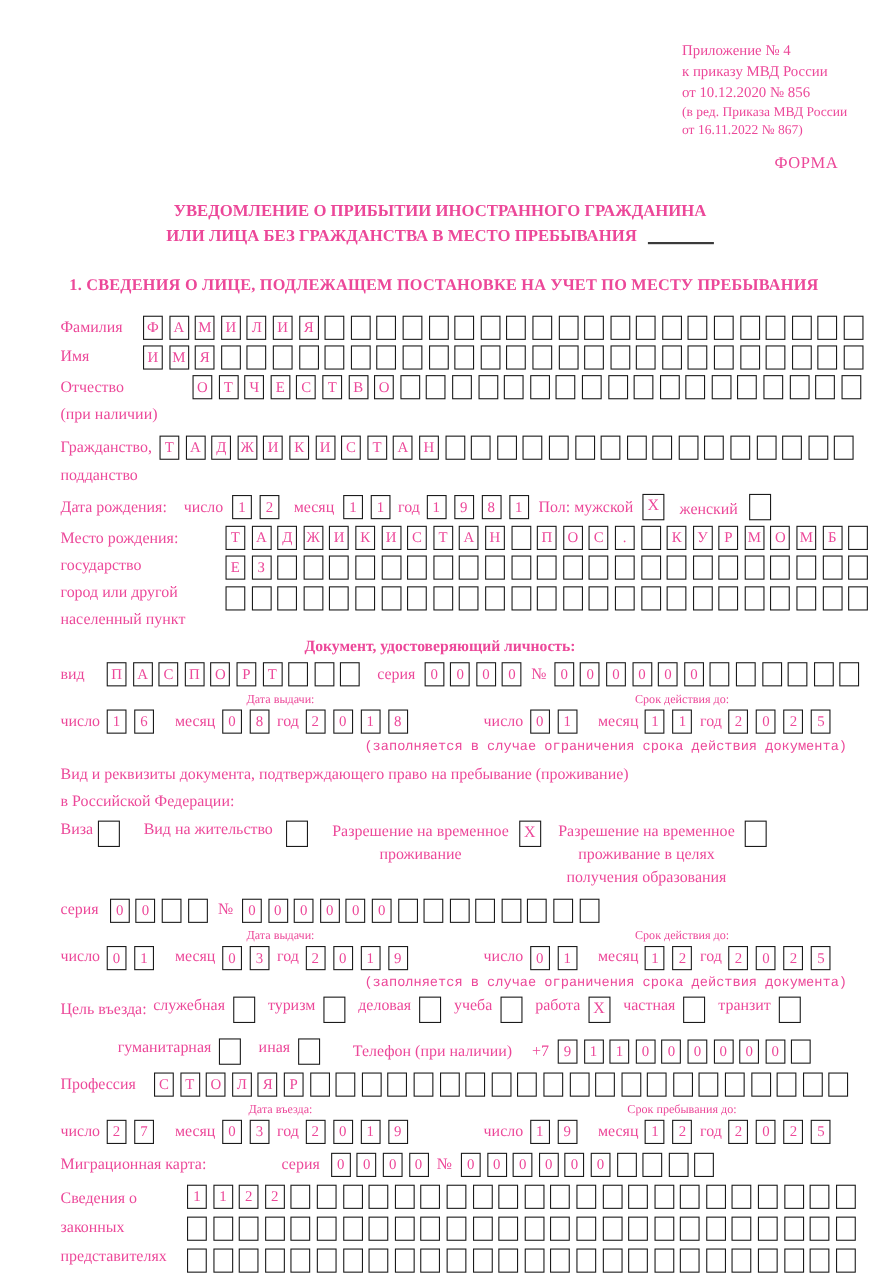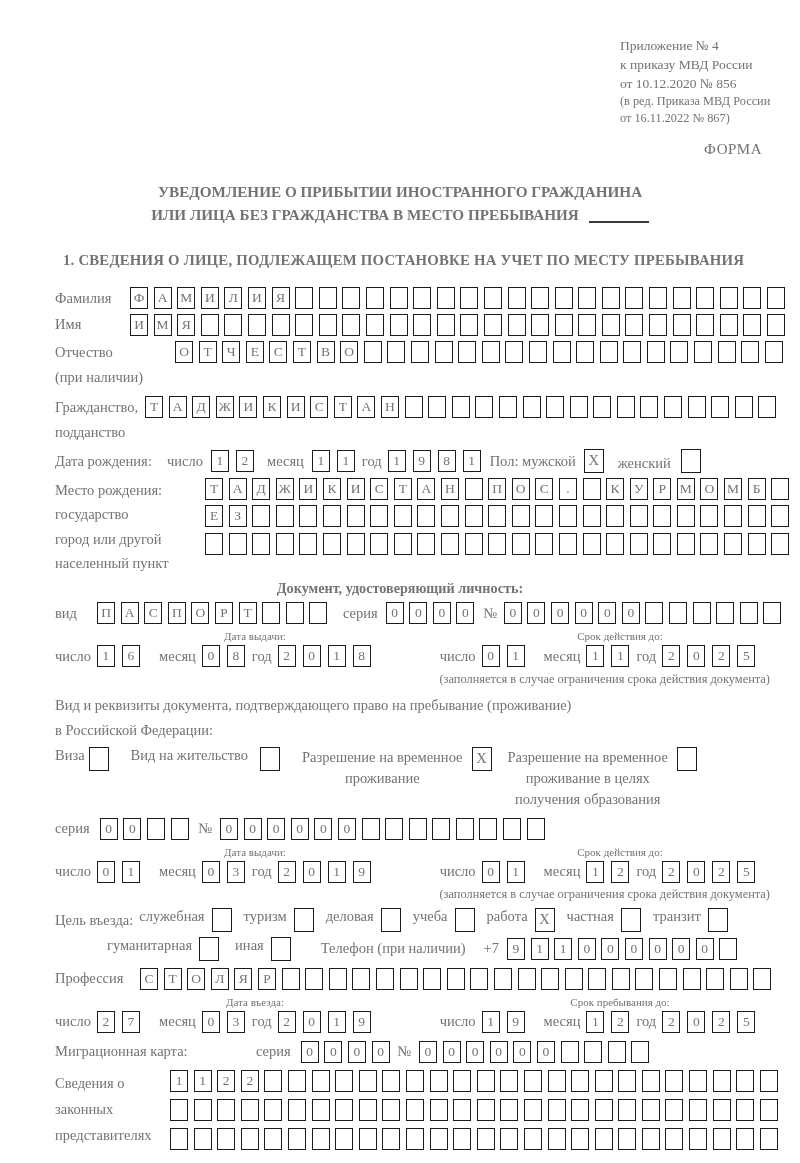--- a/index.html
+++ b/index.html
@@ -1,17 +1,17 @@
 <!DOCTYPE html>
 <html><head>
 <meta charset="utf-8">
 <style>
   html,body{margin:0;padding:0;background:#e8e8e8;}
   .page{
-    width:800px;height:1163px;background:#ffffff;color:#737373;
+    width:800px;height:1163px;background:#ffffff;color:#ec4899;
     font-family:"Liberation Serif","DejaVu Serif",serif;
     box-sizing:border-box;padding:36px 0 10px 55px;overflow:hidden;
     position:relative;margin:0 auto;
   }
   
   .hdr-block{margin-left:565px;width:200px;font-size:13.5px;line-height:19px;}
   .hdr-block .small{font-size:12.3px;line-height:17px;}
   .forma{font-weight:normal;font-size:15px;text-align:right;padding-right:38px;margin-top:14px;letter-spacing:.5px;}
   
   .title{font-weight:bold;font-size:15.2px;text-align:center;margin:22px 55px 0 0;line-height:23px;}
@@ -37,21 +37,21 @@
   .cb{
     display:inline-block;flex:none;width:20px;height:24px;box-sizing:border-box;
     border:1.6px solid #1b1b1b;text-align:center;line-height:21px;font-size:14.5px;
   }
   
   .dgroup{display:flex;align-items:center;flex:none;}
   .dgroup .lbl{margin-right:6px;}
   .cap-row{display:flex;font-size:11px;margin:6px 0 3px 0;}
   .cap-left{width:340px;text-align:center;padding-left:30px;}
   .cap-right{width:350px;text-align:center;margin-left:20px;}
-  .note{font-size:12.4px;text-align:right;padding-right:30px;margin:3px 0 6px 0;}
+  .note{font-size:12.4px;text-align:right;padding-right:30px;margin:3px 0 6px 0;font-family:Liberation Mono, monospace;}
   .center-head{font-weight:bold;font-size:14.2px;text-align:center;margin:4px 55px 5px 0;}
   .plain{font-size:14.5px;line-height:25px;}
   
   .opt{display:flex;align-items:flex-start;flex:none;}
   .opt .lbl{margin-right:7px;}
   .opt-lines{text-align:center;font-size:14.5px;line-height:21px;margin-right:9px;}
   .gap12{margin-left:12px;} .gap16{margin-left:16px;} .gap22{margin-left:22px;} .gap30{margin-left:30px;}
 </style>
 </head>
 <body>
@@ -542,21 +542,21 @@
     </div>
     <div class="opt gap12">
       <span class="lbl">частная</span>
       <span class="cb"></span>
     </div>
     <div class="opt gap12">
       <span class="lbl">транзит</span>
       <span class="cb"></span>
     </div>
   </div>
-  <div class="row" style="margin-top:4px;">
+  <div class="row" style="margin-top:14px;">
     <div class="opt" style="margin-left:52px;">
       <span class="lbl">гуманитарная</span>
       <span class="cb"></span>
     </div>
     <div class="opt gap16">
       <span class="lbl">иная</span>
       <span class="cb"></span>
     </div>
     <span class="lbl gap30" style="margin-right:18px;">Телефон (при наличии)</span>
     <span class="lbl" style="margin-right:8px;">+7</span>

